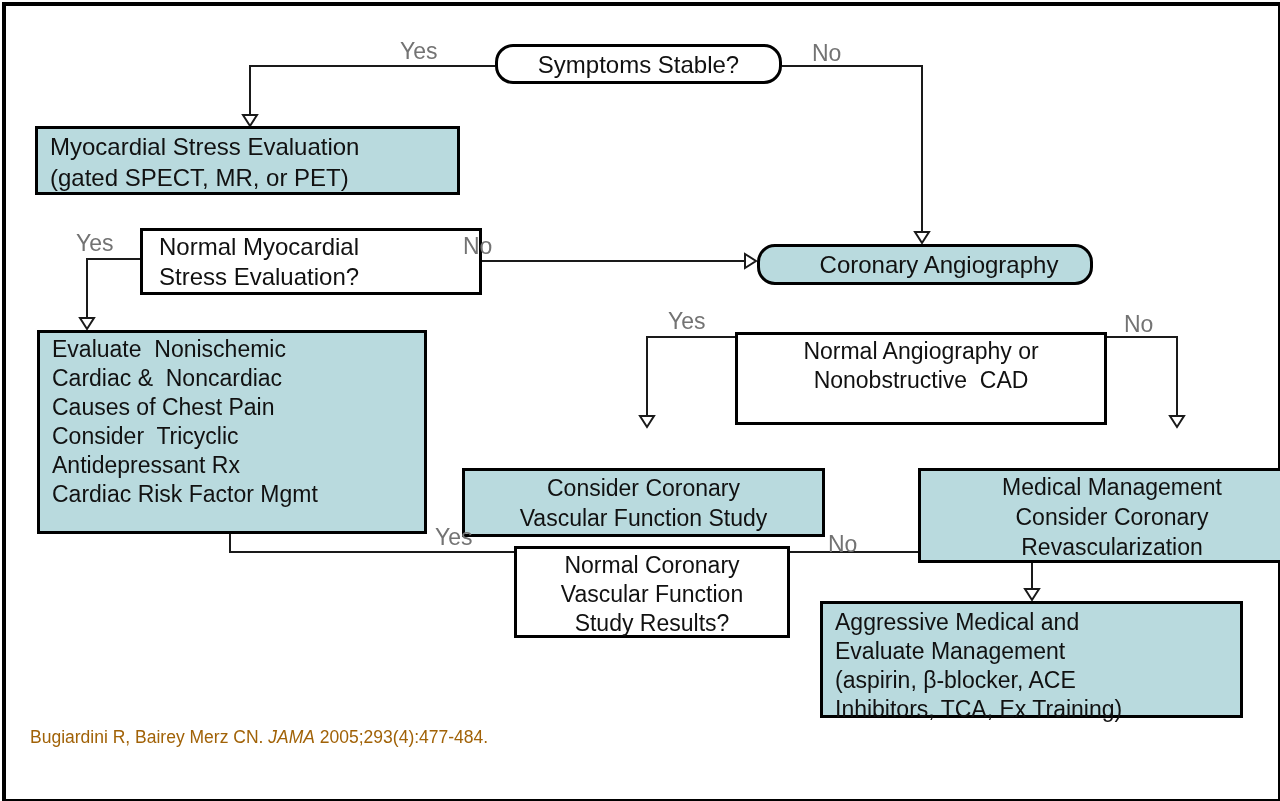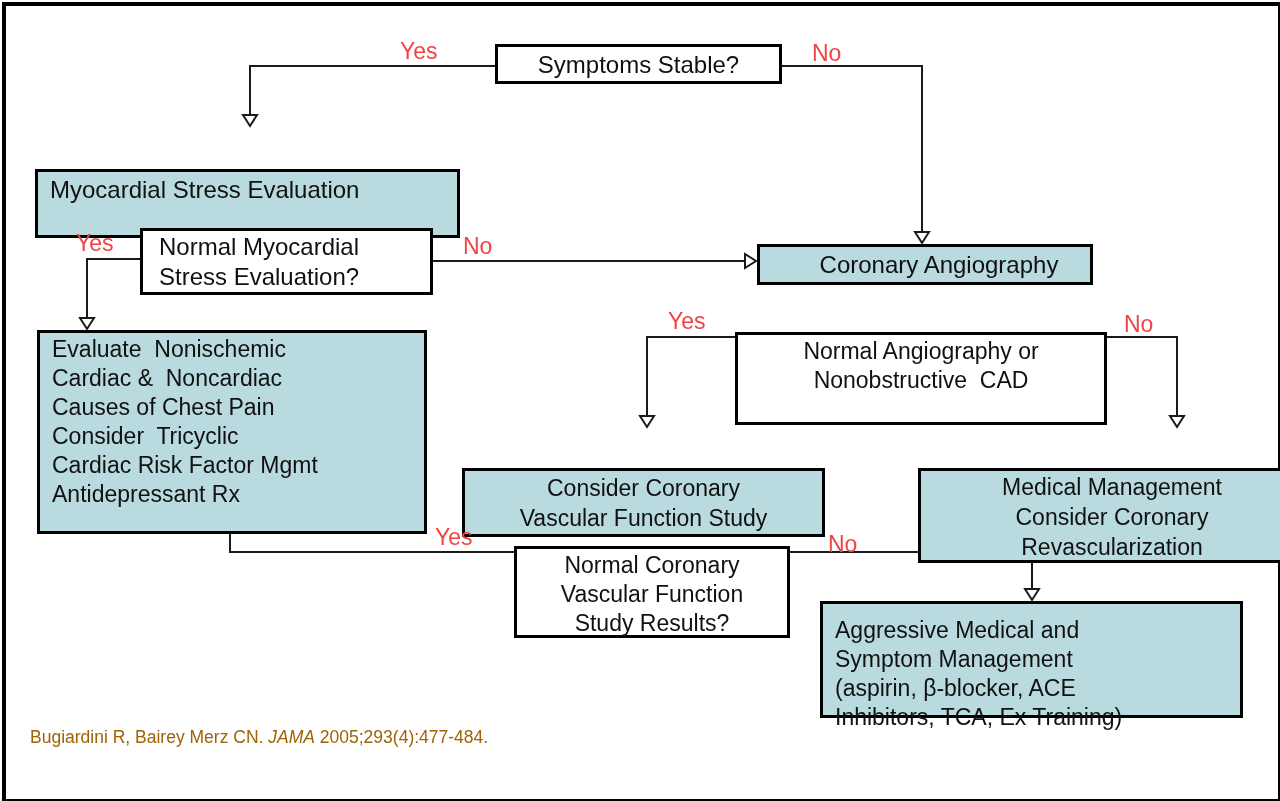--- a/index.html
+++ b/index.html
@@ -13,34 +13,34 @@
   }
   .stage { position:absolute; left:0; top:0; width:1280px; height:801px; }
   svg.connectors { position:absolute; left:0; top:0; }
   .box {
     position:absolute; box-sizing:border-box; border:3px solid #000;
     font-size:23px; line-height:29px; background:#fff;
   }
   .box .line { white-space:pre-wrap; }
   .blue { background:#b9dade; }
   .center { text-align:center;margin-top:40px; }
-  .vcenter { display:flex; align-items:center; justify-content:center; }
+  .vcenter { display:flex; align-items:center; justify-content:center;border-radius:18px; }
 
   #box-symptoms          { left:495px; top:44px;  width:287px; height:40px; font-size:24px; }
-  #box-myocardial        { left:35px;  top:126px; width:425px; height:69px; font-size:24px; line-height:31px; padding:2px 0 0 12px;margin-top:43px; }
-  #box-normal-myocardial { left:140px; top:228px; width:293px; height:67px; font-size:24px; line-height:30px; padding:1px 0 0 16px; }
+  #box-myocardial        { left:35px;  top:126px; width:425px; height:69px; font-size:24px; line-height:31px; padding:2px 0 0 12px; }
+  #box-normal-myocardial { left:140px; top:228px; width:342px; height:67px; font-size:24px; line-height:30px; padding:1px 0 0 16px; }
   #box-coronary-angio    { left:757px; top:244px; width:336px; height:41px; font-size:24px;padding-left:28px; }
   #box-normal-angio      { left:735px; top:292px; width:372px; height:93px; padding-top:2px; }
   #box-evaluate          { left:37px;  top:330px; width:390px; height:204px; padding:2px 0 0 12px; }
   #box-consider-vascular { left:462px; top:428px; width:363px; height:69px; line-height:30px; padding-top:2px; }
   #box-medical           { left:918px; top:428px; width:388px; height:95px; line-height:30px; padding-top:1px; }
   #box-normal-vascular   { left:514px; top:506px; width:276px; height:92px; padding-top:2px; }
-  #box-aggressive        { left:820px; top:601px; width:423px; height:117px; padding:12px 0 0 12px; }
+  #box-aggressive        { left:820px; top:601px; width:423px; height:117px; padding:4px 0 0 12px; }
 
-  .edge-label { position:absolute; font-size:23px; color:#ef4444; }
+  .edge-label { position:absolute; font-size:23px; color:#737373; }
   #lbl-symptoms-yes   { left:400px;  top:38px; }
   #lbl-symptoms-no    { left:812px;  top:40px; }
   #lbl-myocardial-yes { left:76px;   top:230px; }
   #lbl-myocardial-no  { left:463px;  top:233px; }
   #lbl-angio-yes      { left:668px;  top:308px; }
   #lbl-angio-no       { left:1124px; top:311px; }
   #lbl-vascular-yes   { left:435px;  top:524px; }
   #lbl-vascular-no    { left:828px;  top:531px; }
 
   .citation { position:absolute; left:30px; top:727px; font-size:17.5px; color:#a16207; }
@@ -75,20 +75,21 @@
       <polygon points="1025,589 1039,589 1032,600"></polygon>
     </g>
   </svg>
 
   <div id="box-symptoms" class="box vcenter">
     <div class="line">Symptoms Stable?</div>
   </div>
 
   <div id="box-myocardial" class="box blue">
     <div class="line">Myocardial Stress Evaluation</div>
+    <div class="line">(gated SPECT, MR, or PET)</div>
   </div>
 
   <div id="box-normal-myocardial" class="box">
     <div class="line">Normal Myocardial</div>
     <div class="line">Stress Evaluation?</div>
   </div>
 
   <div id="box-coronary-angio" class="box blue vcenter">
     <div class="line">Coronary Angiography</div>
   </div>
@@ -96,22 +97,22 @@
   <div id="box-normal-angio" class="box center">
     <div class="line">Normal Angiography or</div>
     <div class="line">Nonobstructive  CAD</div>
   </div>
 
   <div id="box-evaluate" class="box blue">
     <div class="line">Evaluate  Nonischemic</div>
     <div class="line">Cardiac &amp;  Noncardiac</div>
     <div class="line">Causes of Chest Pain</div>
     <div class="line">Consider  Tricyclic</div>
+    <div class="line">Antidepressant Rx</div>
     <div class="line">Cardiac Risk Factor Mgmt</div>
-    <div class="line">Antidepressant Rx</div>
   </div>
 
   <div id="box-consider-vascular" class="box blue center">
     <div class="line">Consider Coronary</div>
     <div class="line">Vascular Function Study</div>
   </div>
 
   <div id="box-medical" class="box blue center">
     <div class="line">Medical Management</div>
     <div class="line">Consider Coronary</div>
@@ -119,21 +120,21 @@
   </div>
 
   <div id="box-normal-vascular" class="box center">
     <div class="line">Normal Coronary</div>
     <div class="line">Vascular Function</div>
     <div class="line">Study Results?</div>
   </div>
 
   <div id="box-aggressive" class="box blue">
     <div class="line">Aggressive Medical and</div>
-    <div class="line">Symptom Management</div>
+    <div class="line">Evaluate Management</div>
     <div class="line">(aspirin, β-blocker, ACE</div>
     <div class="line">Inhibitors, TCA, Ex Training)</div>
   </div>
 
   <span id="lbl-symptoms-yes" class="edge-label">Yes</span>
   <span id="lbl-symptoms-no" class="edge-label">No</span>
   <span id="lbl-myocardial-yes" class="edge-label">Yes</span>
   <span id="lbl-myocardial-no" class="edge-label">No</span>
   <span id="lbl-angio-yes" class="edge-label">Yes</span>
   <span id="lbl-angio-no" class="edge-label">No</span>

